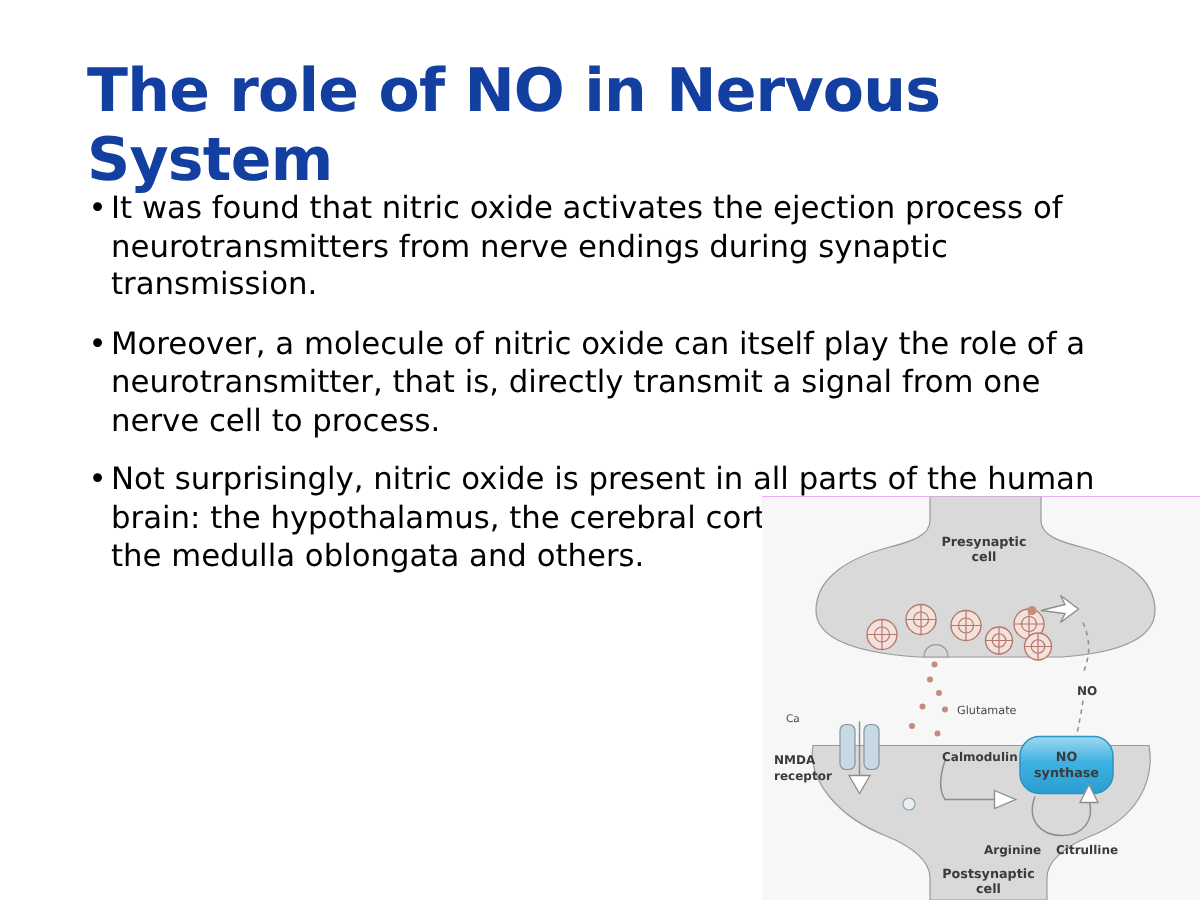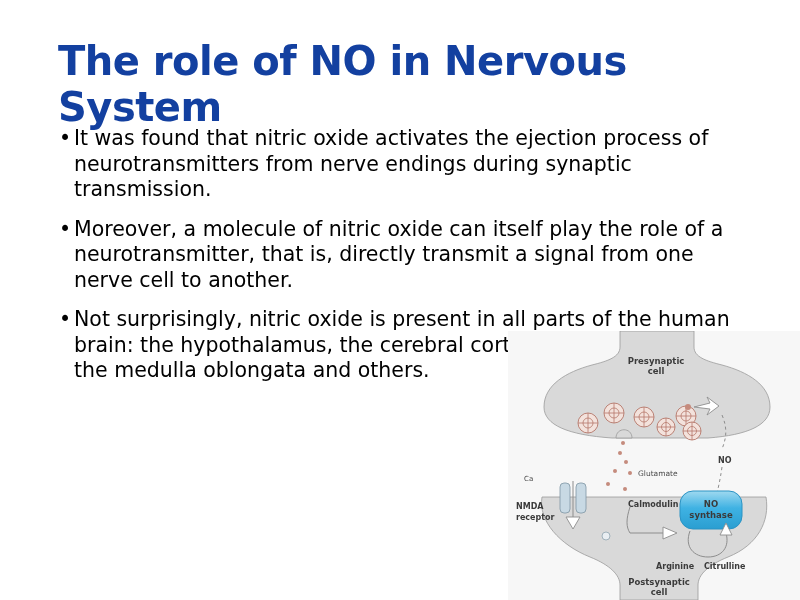--- a/index.html
+++ b/index.html
@@ -134,21 +134,21 @@
 
   <div id="slide-title">The role of NO in Nervous System</div>
 
   <ul id="body-list">
     <li>
       <span class="bullet-dot">•</span>
       <span class="bullet-text">It was found that nitric oxide activates the ejection process of neurotransmitters from nerve endings during synaptic transmission.</span>
     </li>
     <li>
       <span class="bullet-dot">•</span>
-      <span class="bullet-text">Moreover, a molecule of nitric oxide can itself play the role of a neurotransmitter, that is, directly transmit a signal from one nerve cell to another.</span>
+      <span class="bullet-text">Moreover, a molecule of nitric oxide can itself play the role of a neurotransmitter, that is, directly transmit a signal from one nerve cell to process.</span>
     </li>
     <li>
       <span class="bullet-dot">•</span>
       <span class="bullet-text">Not surprisingly, nitric oxide is present in all parts of the human brain: the hypothalamus, the cerebral cortex, the hippocampus, the medulla oblongata and others.</span>
     </li>
   </ul>
 
   <div id="diagram">
     <svg viewBox="0 0 292 269" xmlns="http://www.w3.org/2000/svg">
       <defs>

